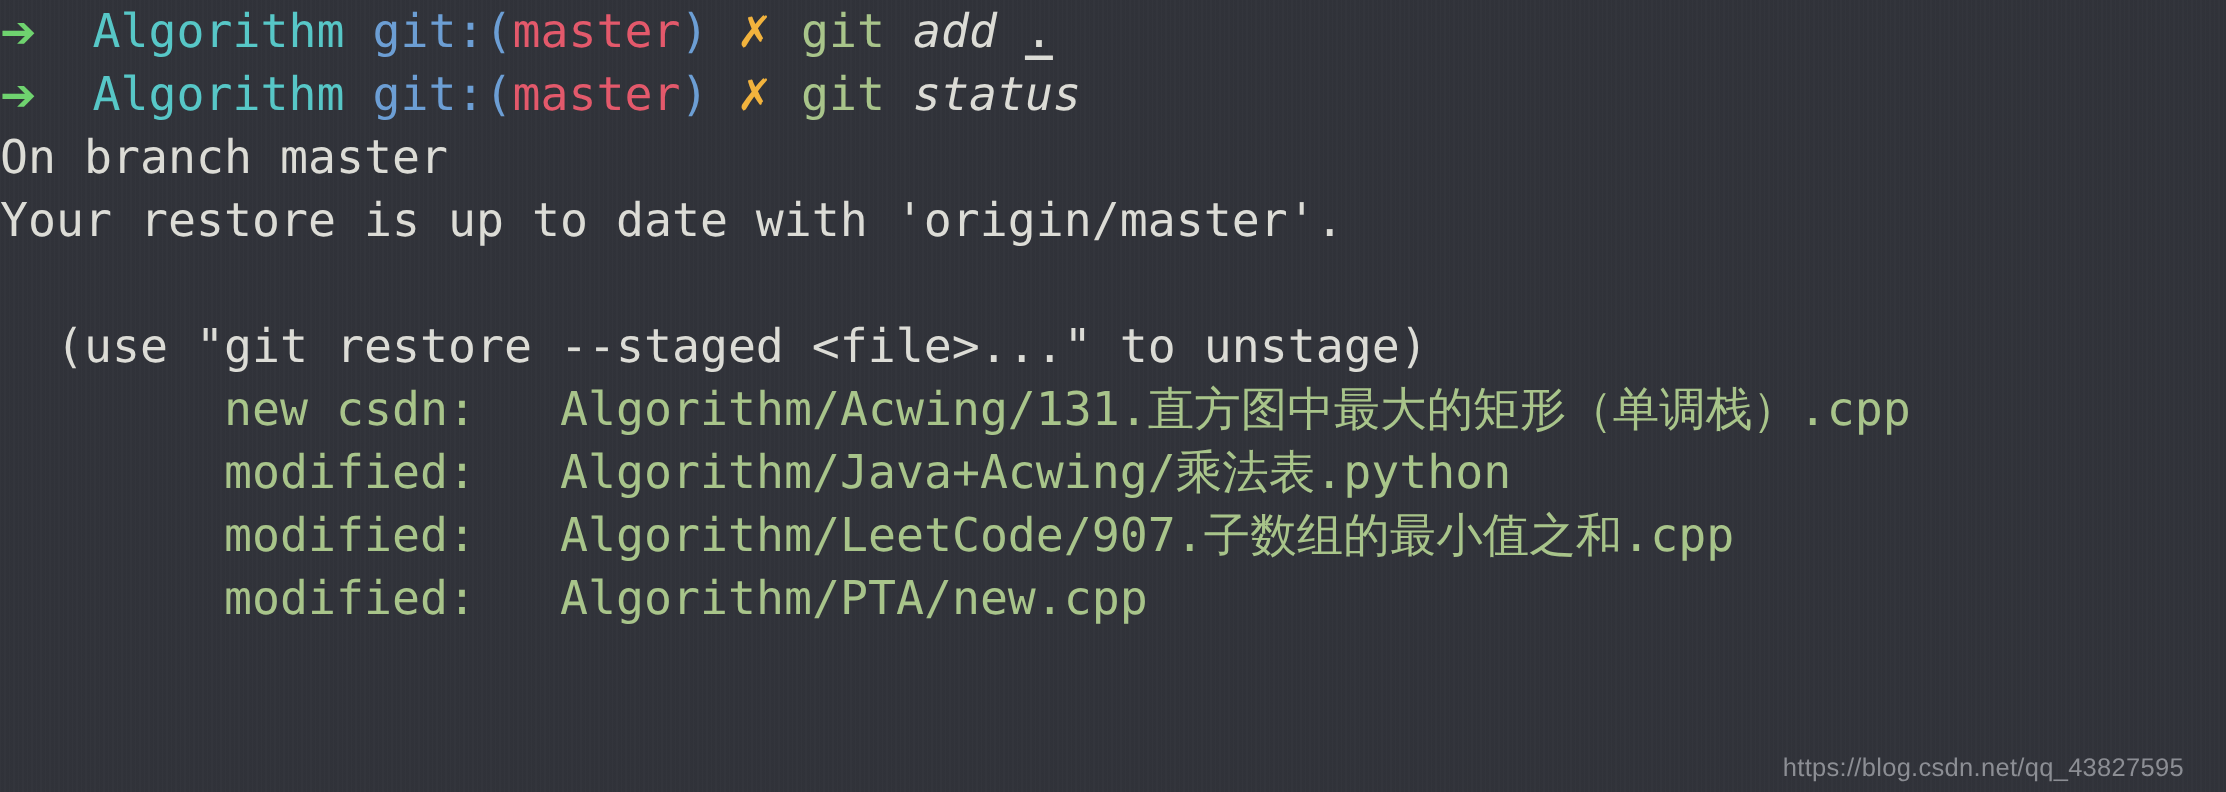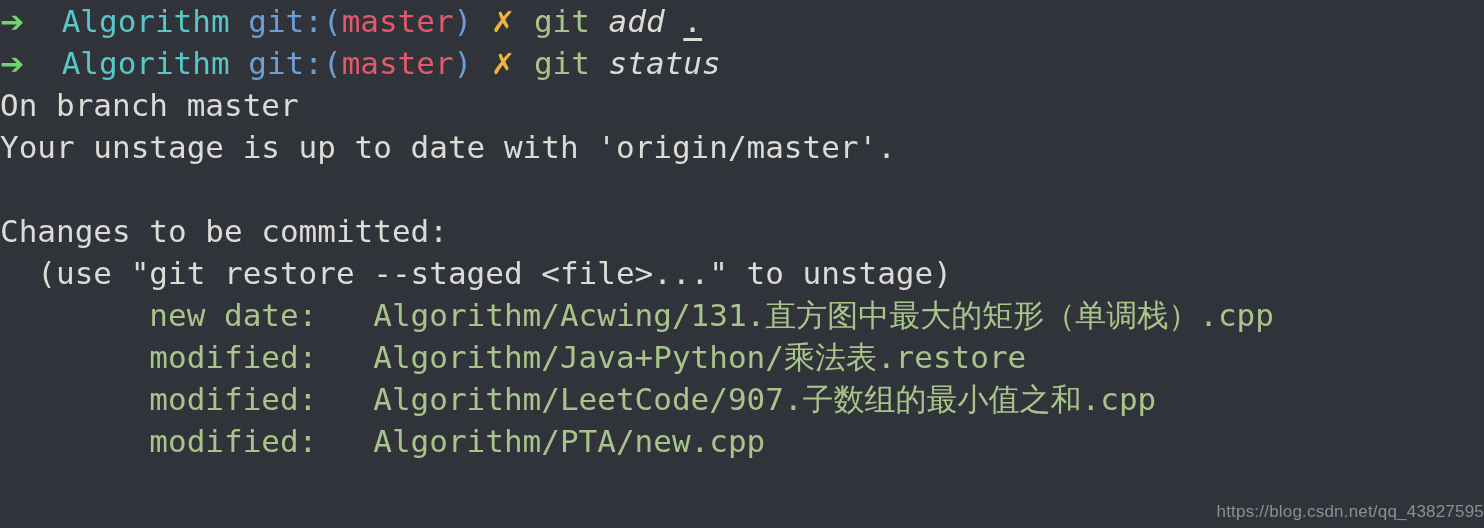--- a/index.html
+++ b/index.html
@@ -76,53 +76,52 @@
     text-underline-offset: 6px;
   }
 
   
   .seg-plain  { color: #dcdcd6; margin-top: 32px; }
   .seg-staged { color: #a8c48a; }
 
   
   #watermark {
     position: absolute;
-    right: 0;
+    right: 28px;
     bottom: 6px;
     font-family: "Liberation Sans", "DejaVu Sans", sans-serif;
     font-size: 17px;
     color: #8c8e94;
     letter-spacing: 0.2px;
     white-space: pre;
   }
 </style>
 </head>
 <body>
 
 <div id="terminal">
   <div id="screen">
 
     <div class="line"><span class="seg-arrow">➔</span><span class="seg-plain">  </span><span class="seg-dir">Algorithm</span><span class="seg-plain"> </span><span class="seg-gitlabel">git:(</span><span class="seg-branch">master</span><span class="seg-gitlabel">)</span><span class="seg-plain"> </span><span class="seg-dirty">✗</span><span class="seg-plain"> </span><span class="seg-cmd">git</span><span class="seg-plain"> </span><span class="seg-args">add</span><span class="seg-plain"> </span><span class="seg-path-underline">.</span></div>
 
     <div class="line"><span class="seg-arrow">➔</span><span class="seg-plain">  </span><span class="seg-dir">Algorithm</span><span class="seg-plain"> </span><span class="seg-gitlabel">git:(</span><span class="seg-branch">master</span><span class="seg-gitlabel">)</span><span class="seg-plain"> </span><span class="seg-dirty">✗</span><span class="seg-plain"> </span><span class="seg-cmd">git</span><span class="seg-plain"> </span><span class="seg-args">status</span></div>
 
     <div class="line"><span class="seg-plain">On branch master</span></div>
 
-    <div class="line"><span class="seg-plain">Your unstage is up to date with 'origin/master'.</span></div>
+    <div class="line"><span class="seg-plain">Your restore is up to date with 'origin/master'.</span></div>
 
     <div class="line blank"></div>
 
-    <div class="line"><span class="seg-plain">Changes to be committed:</span></div>
 
     <div class="line"><span class="seg-plain">  (use "git restore --staged &lt;file&gt;..." to unstage)</span></div>
 
-    <div class="line"><span class="seg-staged">        </span><span class="seg-staged">new date:</span><span class="seg-staged">   </span><span class="seg-staged">Algorithm/Acwing/131.直方图中最大的矩形（单调栈）.cpp</span></div>
+    <div class="line"><span class="seg-staged">        </span><span class="seg-staged">new csdn:</span><span class="seg-staged">   </span><span class="seg-staged">Algorithm/Acwing/131.直方图中最大的矩形（单调栈）.cpp</span></div>
 
 
-    <div class="line"><span class="seg-staged">        </span><span class="seg-staged">modified:</span><span class="seg-staged">   </span><span class="seg-staged">Algorithm/Java+Python/乘法表.restore</span></div>
+    <div class="line"><span class="seg-staged">        </span><span class="seg-staged">modified:</span><span class="seg-staged">   </span><span class="seg-staged">Algorithm/Java+Acwing/乘法表.python</span></div>
 
     <div class="line"><span class="seg-staged">        </span><span class="seg-staged">modified:</span><span class="seg-staged">   </span><span class="seg-staged">Algorithm/LeetCode/907.子数组的最小值之和.cpp</span></div>
 
     <div class="line"><span class="seg-staged">        </span><span class="seg-staged">modified:</span><span class="seg-staged">   </span><span class="seg-staged">Algorithm/PTA/new.cpp</span></div>
 
   </div>
 
   <div id="watermark">https://blog.csdn.net/qq_43827595</div>
 </div>
 

